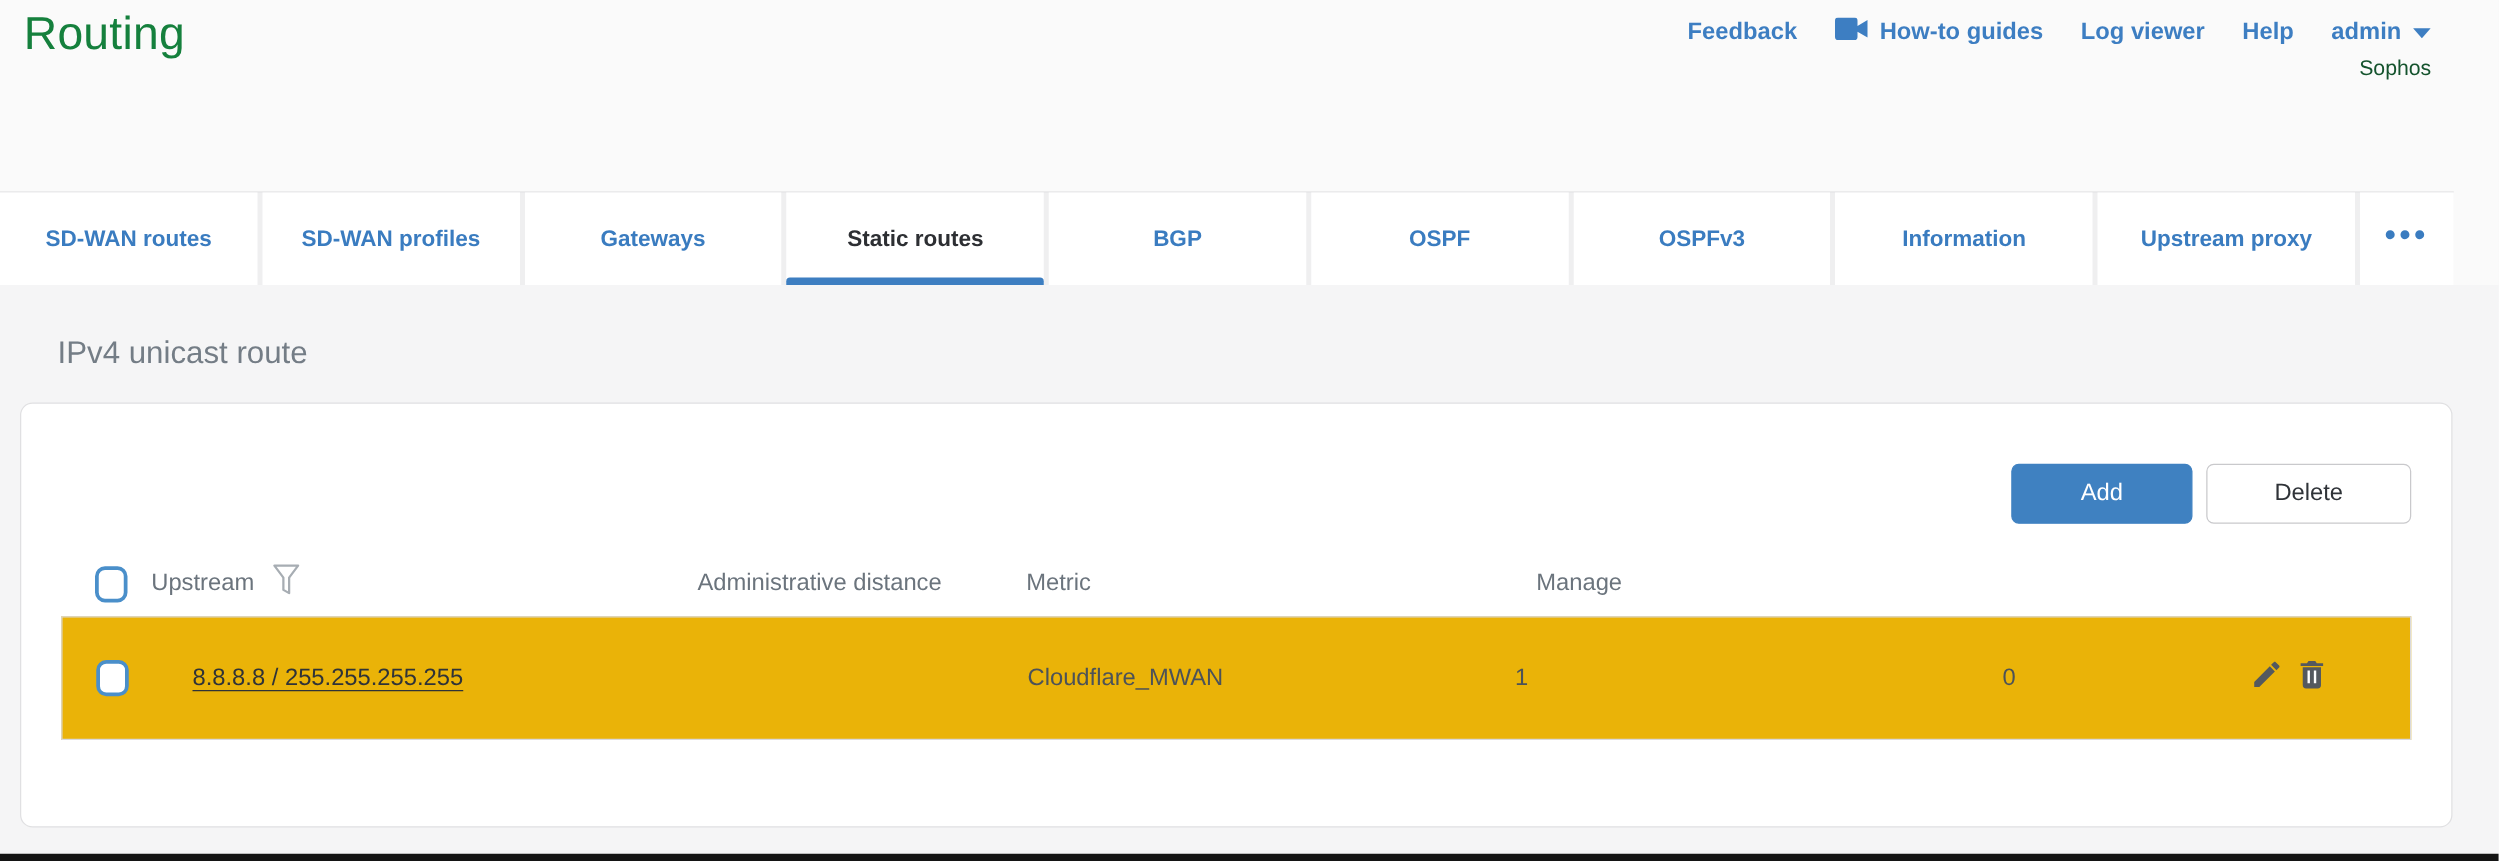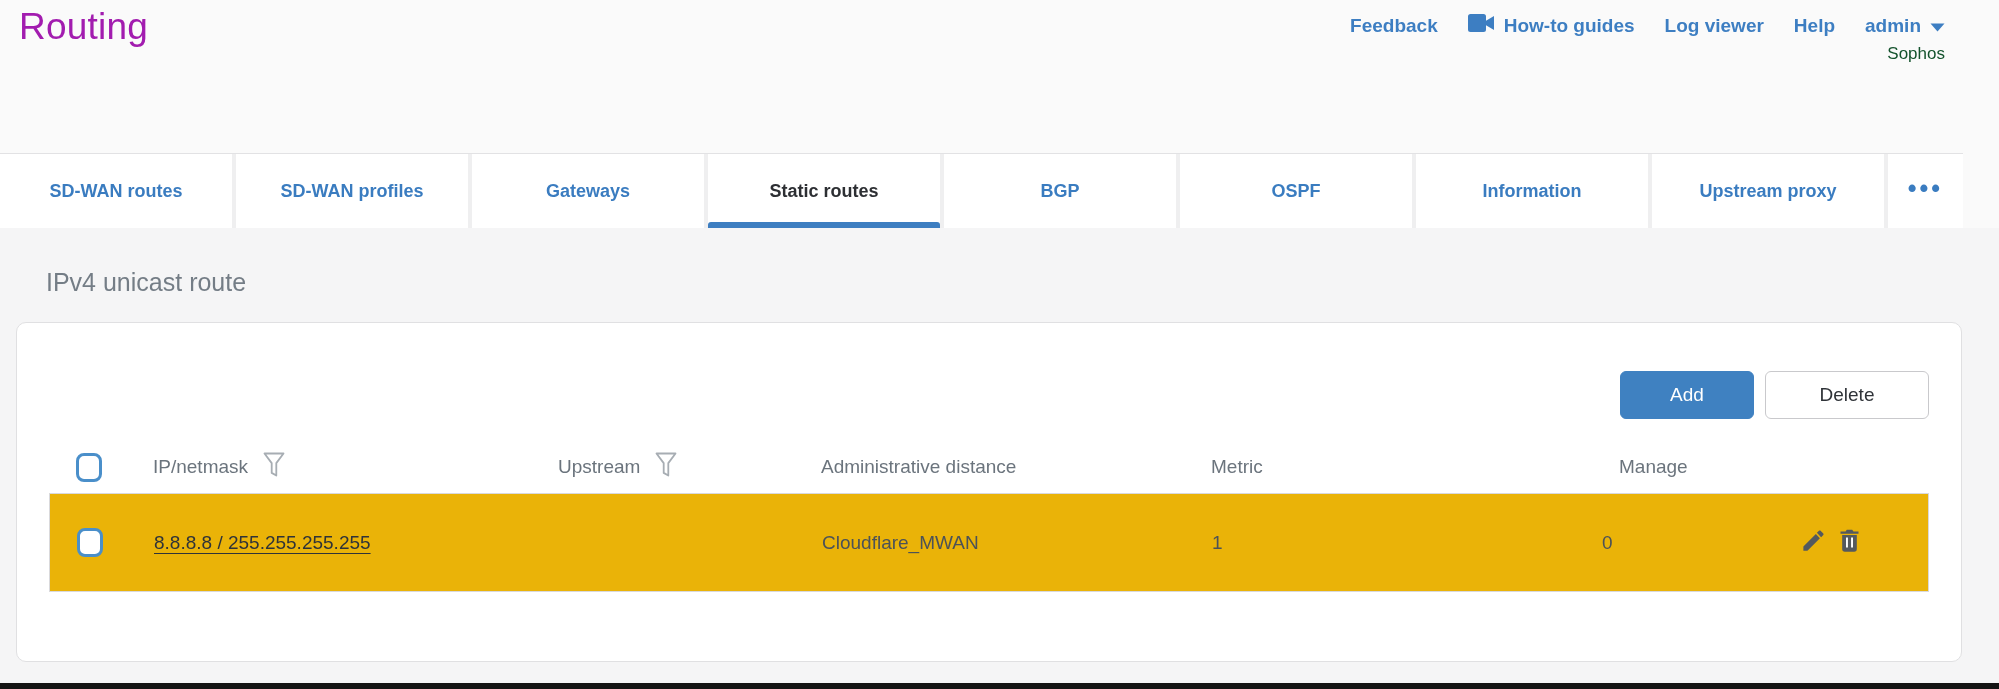--- a/index.html
+++ b/index.html
@@ -15,21 +15,21 @@
   .page-header {
     height: 153px;
     position: relative;
     background: #fafafa;
   }
   .page-title {
     position: absolute;
     left: 19px; top: 6px;
     font-size: 37px;
     font-weight: 400;
-    color: #a21caf;
+    color: #15803d;
     letter-spacing: 0.2px;
   }
   .topnav {
     position: absolute;
     top: 14px; right: 54px;
     display: flex;
     flex-direction: column;
     align-items: flex-end;
   }
   .topnav-links {
@@ -129,21 +129,21 @@
     font-size: 19px;
     display: inline-flex;
     align-items: center;
     justify-content: center;
     cursor: pointer;
   }
   .btn-primary {
     background: #3f81c1;
     border: 1px solid #3f81c1;
     color: #ffffff;
-    width: 134px;
+    width: 145px;
   }
   .btn-secondary {
     background: #ffffff;
     border: 1px solid #c9c9cc;
     color: #2f3338;
     width: 164px;
   }
 
   
   .tbl-grid {
@@ -252,20 +252,23 @@
     <div class="tab active">
         <span>Static routes</span>
       </div>
     <div class="tab">
         <span>BGP</span>
       </div>
     <div class="tab">
         <span>OSPF</span>
       </div>
     <div class="tab">
+        <span>OSPFv3</span>
+      </div>
+    <div class="tab">
         <span>Information</span>
       </div>
     <div class="tab">
         <span>Upstream proxy</span>
       </div>
     <div class="tab-more">
       <span>•••</span>
     </div>
   </div>
 </div>
@@ -276,28 +279,20 @@
   <div class="card">
 
     <div class="card-actions">
       <button class="btn btn-primary">Add</button>
       <button class="btn btn-secondary">Delete</button>
     </div>
 
     <div class="tbl-grid tbl-header">
       <div class="th">
         <div class="checkbox"></div>
-      </div>
-      <div class="th th-ip">
-        <span>IP/netmask</span>
-        <span class="filter-icon">
-          <svg width="22" height="26" viewBox="0 0 22 26">
-              <path d="M1.5 1.5h19l-7.2 9.6v12.4l-4.6-2.6V11.1L1.5 1.5z" fill="none" stroke="#a7adb3" stroke-width="1.8" stroke-linejoin="round"></path>
-            </svg>
-        </span>
       </div>
       <div class="th">
         <span>Upstream</span>
         <span class="filter-icon">
           <svg width="22" height="26" viewBox="0 0 22 26">
               <path d="M1.5 1.5h19l-7.2 9.6v12.4l-4.6-2.6V11.1L1.5 1.5z" fill="none" stroke="#a7adb3" stroke-width="1.8" stroke-linejoin="round"></path>
             </svg>
         </span>
       </div>
       <div class="th">

